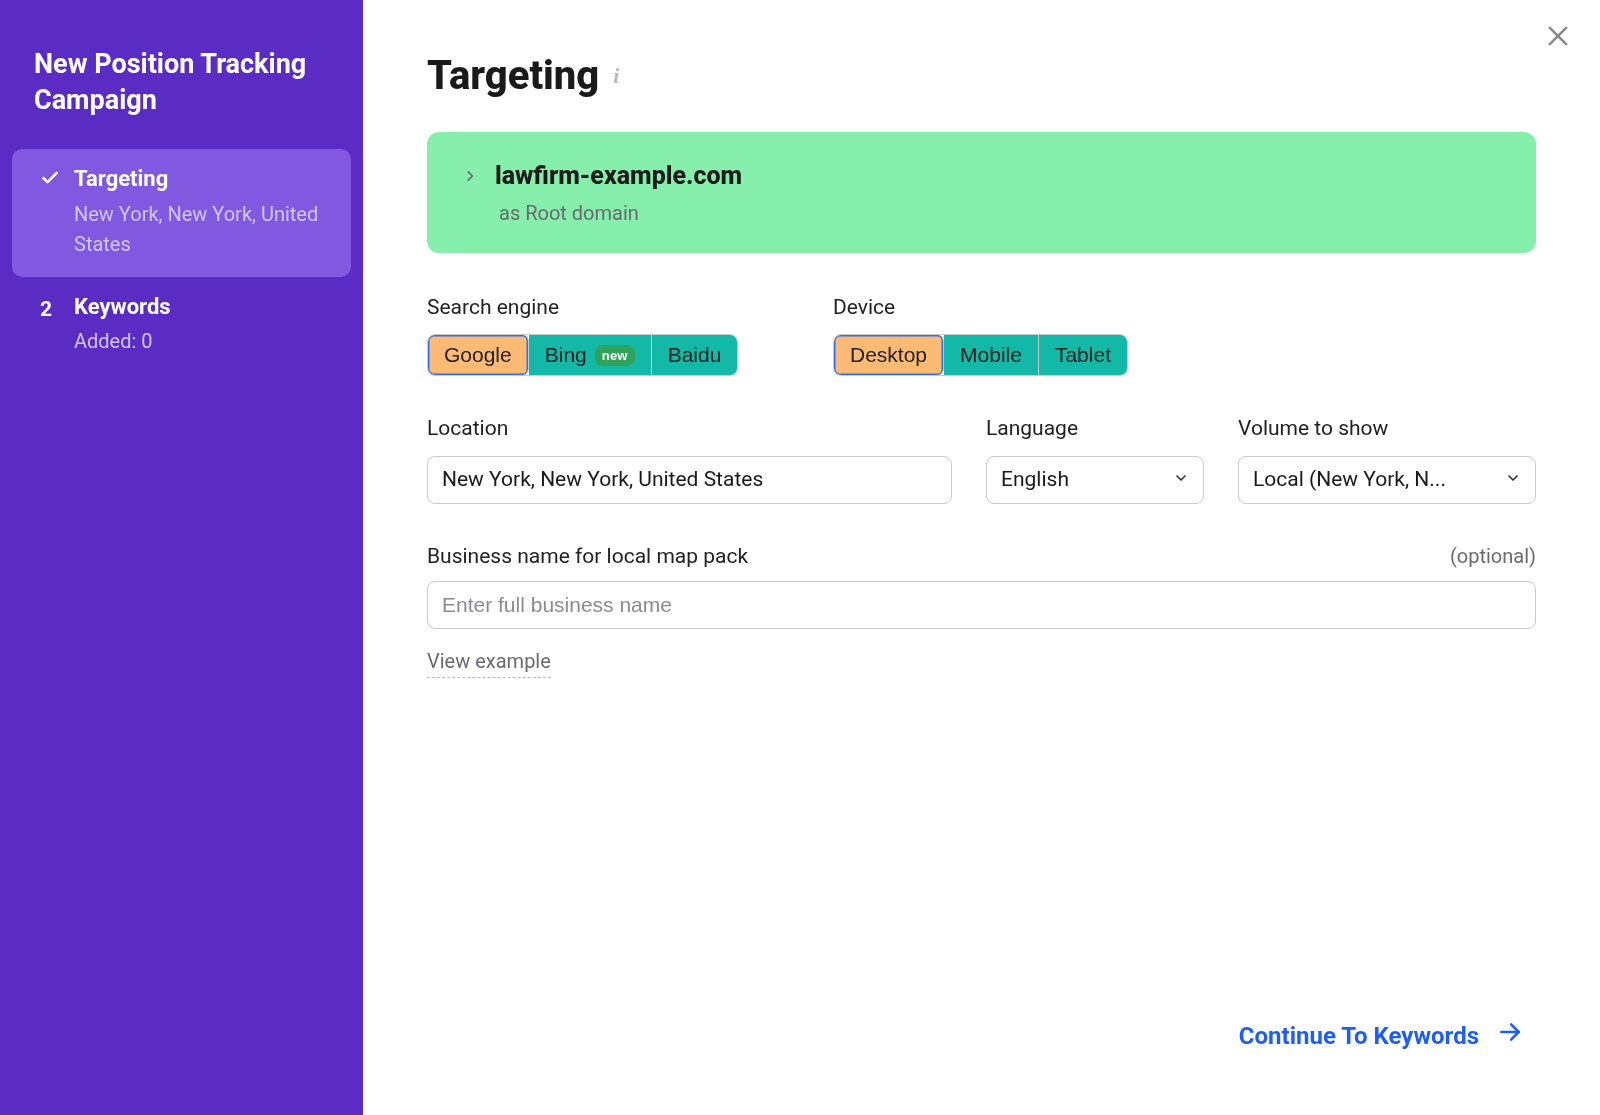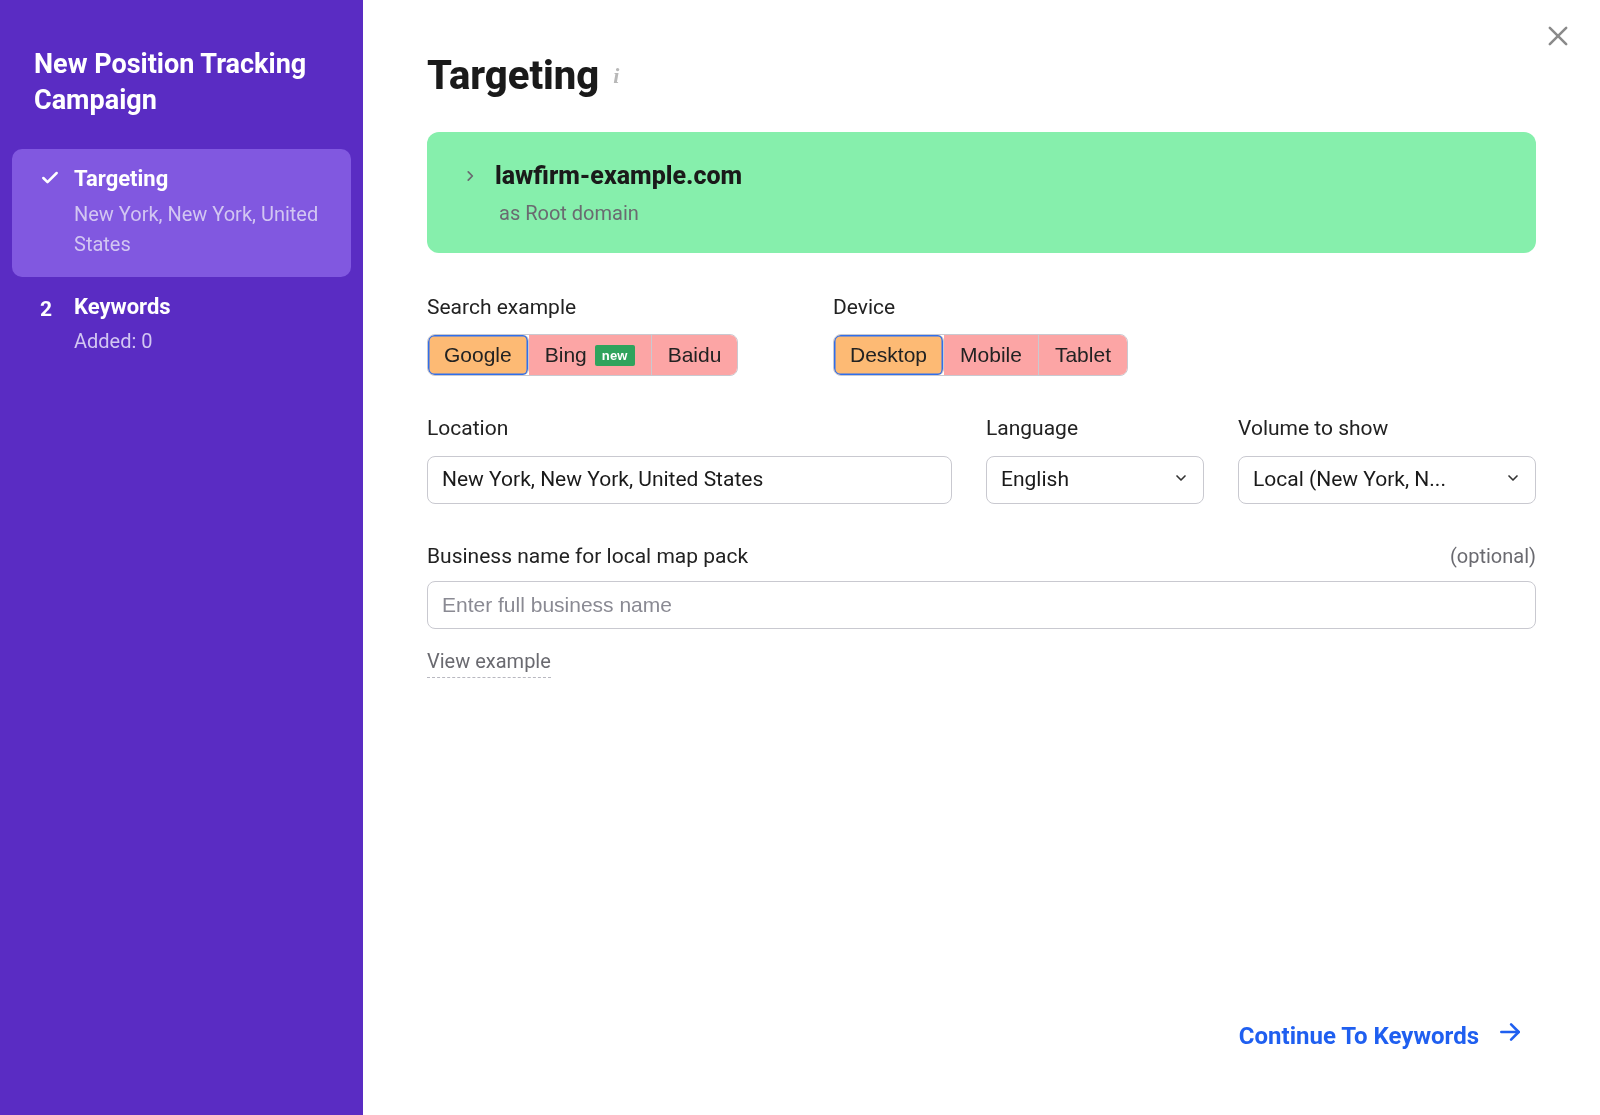--- a/index.html
+++ b/index.html
@@ -134,21 +134,21 @@
   
   .seg {
     display: inline-flex;
     border: 1.5px solid #c9c9d0;
     border-radius: 8px;
     overflow: hidden;
   }
   .seg-btn {
     padding: 8px 16px;
     font-size: 21px;
-    background: #fca5a5;
+    background: #14b8a6;
     color: #222;
     border: none;
     border-right: 1.5px solid #c9c9d0;
     cursor: pointer;
     display: flex;
     align-items: center;
     gap: 8px;
   }
   .seg-btn:last-child { border-right: none; }
   .seg-btn.selected {
@@ -157,21 +157,21 @@
     border-radius: 6px;
     position: relative;
     z-index: 1;
   }
   .badge-new {
     background: #2fa35c;
     color: #fff;
     font-size: 13px;
     font-weight: 700;
     padding: 3px 7px;
-    border-radius: 2px;
+    border-radius: 8px;
     letter-spacing: 0.2px;
   }
 
   
   .row3 {
     display: flex;
     gap: 34px;
     margin-bottom: 38px;
   }
   .col-location { flex: 1 1 560px; }
@@ -298,21 +298,21 @@
               <polyline points="9 5 16 12 9 19"></polyline>
             </svg>
         </span>
         <span class="domain-name">lawfirm-example.com</span>
       </div>
       <div class="domain-mode">as Root domain</div>
     </div>
 
     <div class="row">
       <div class="field" style="flex:0 0 380px">
-        <div class="field-label">Search example</div>
+        <div class="field-label">Search engine</div>
         <div class="seg">
           <button class="seg-btn selected">
               <span>Google</span>
             </button>
           <button class="seg-btn">
             <span>Bing</span>
             <span class="badge-new">new</span>
           </button>
           <button class="seg-btn">
               <span>Baidu</span>

